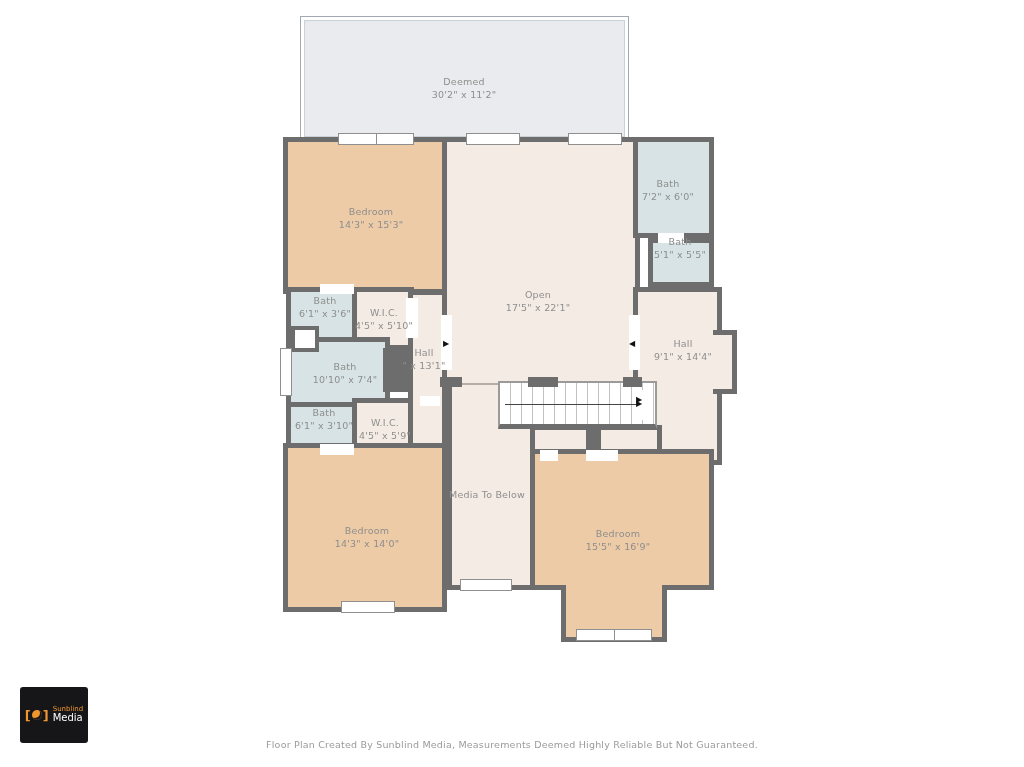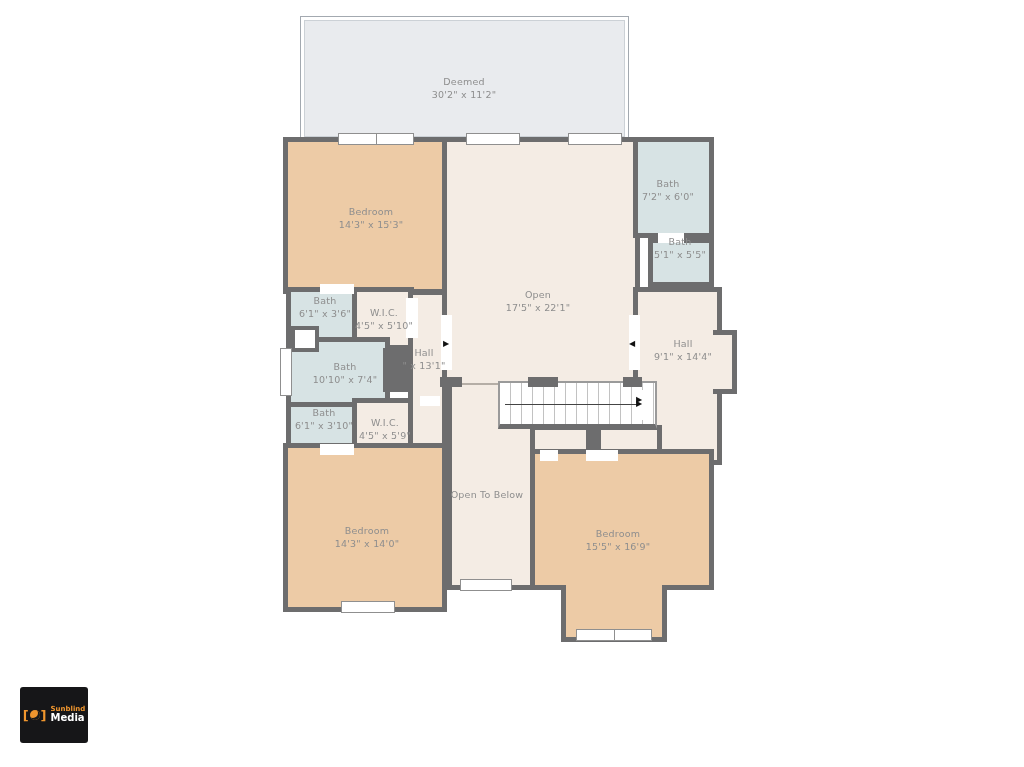--- a/index.html
+++ b/index.html
@@ -25,22 +25,22 @@
   .stairs{position:absolute;left:498px;top:381px;width:159px;height:48px;box-sizing:border-box;
           background:repeating-linear-gradient(90deg,#ffffff 0 10px,#c2c2c2 10px 11px);
           border:2px solid #9a9a9a;border-bottom:5px solid #6d6d6e;z-index:12;}
   .thin-top{border-top:2px solid #b5aea6 !important;}
   .logo{position:absolute;left:20px;top:687px;width:68px;height:56px;background:#161618;
         border-radius:3px;display:flex;align-items:center;justify-content:center;gap:4px;z-index:40;}
   .logo .mark{color:#f0962e;font-weight:bold;font-size:13px;display:flex;align-items:center;}
   .logo .dot{width:10px;height:10px;border-radius:50%;background:#f0962e;display:inline-block;
              margin:0 1px;box-shadow:inset -2px -2px 0 #1a1a1a;}
   .logo .txt{display:flex;flex-direction:column;line-height:1.05;}
-  .logo .t1{color:#f0962e;font-size:7px;font-weight:bold;text-align:center;}
-  .logo .t2{color:#ffffff;font-size:10px;font-weight:bold;}
+  .logo .t1{color:#f0962e;font-size:7px;font-weight:normal;}
+  .logo .t2{color:#ffffff;font-size:10px;font-weight:normal;}
   .footer{position:absolute;left:0;top:739px;width:100%;text-align:center;font-size:9.5px;
           color:#9b9b9b;z-index:40;letter-spacing:.2px;}
 </style>
 </head>
 <body>
 
 <div class="page">
 
   <div class="balcony">
     <div class="fill"></div>
@@ -152,29 +152,30 @@
   </div>
   <div class="lbl" style="left:385px;top:417px;">
     <div>W.I.C.</div>
     <div>4'5" x 5'9"</div>
   </div>
   <div class="lbl" style="left:367px;top:525px;">
     <div>Bedroom</div>
     <div>14'3" x 14'0"</div>
   </div>
   <div class="lbl" style="left:487px;top:489px;">
-    <div>Open To Below</div>
+    <div>Media To Below</div>
   </div>
   <div class="lbl" style="left:618px;top:528px;">
     <div>Bedroom</div>
     <div>15'5" x 16'9"</div>
   </div>
 
   <div class="logo">
     <span class="mark">[<span class="dot"></span>]</span>
     <span class="txt">
       <span class="t1">Sunblind</span>
       <span class="t2">Media</span>
     </span>
   </div>
 
+  <div class="footer">Floor Plan Created By Sunblind Media, Measurements Deemed Highly Reliable But Not Guaranteed.</div>
 
 </div>
 
 </body></html>

